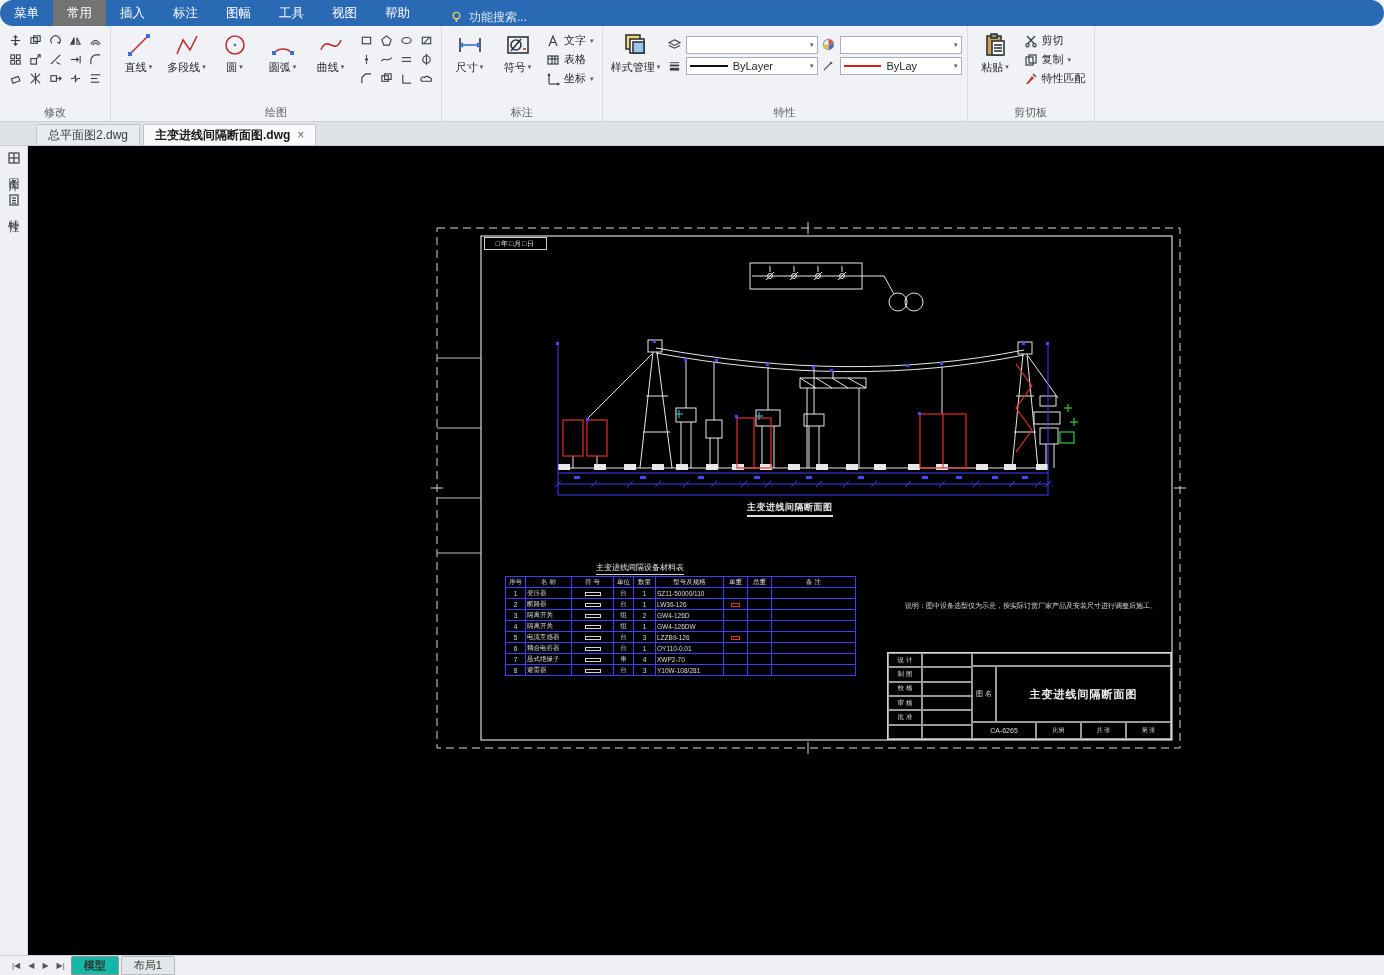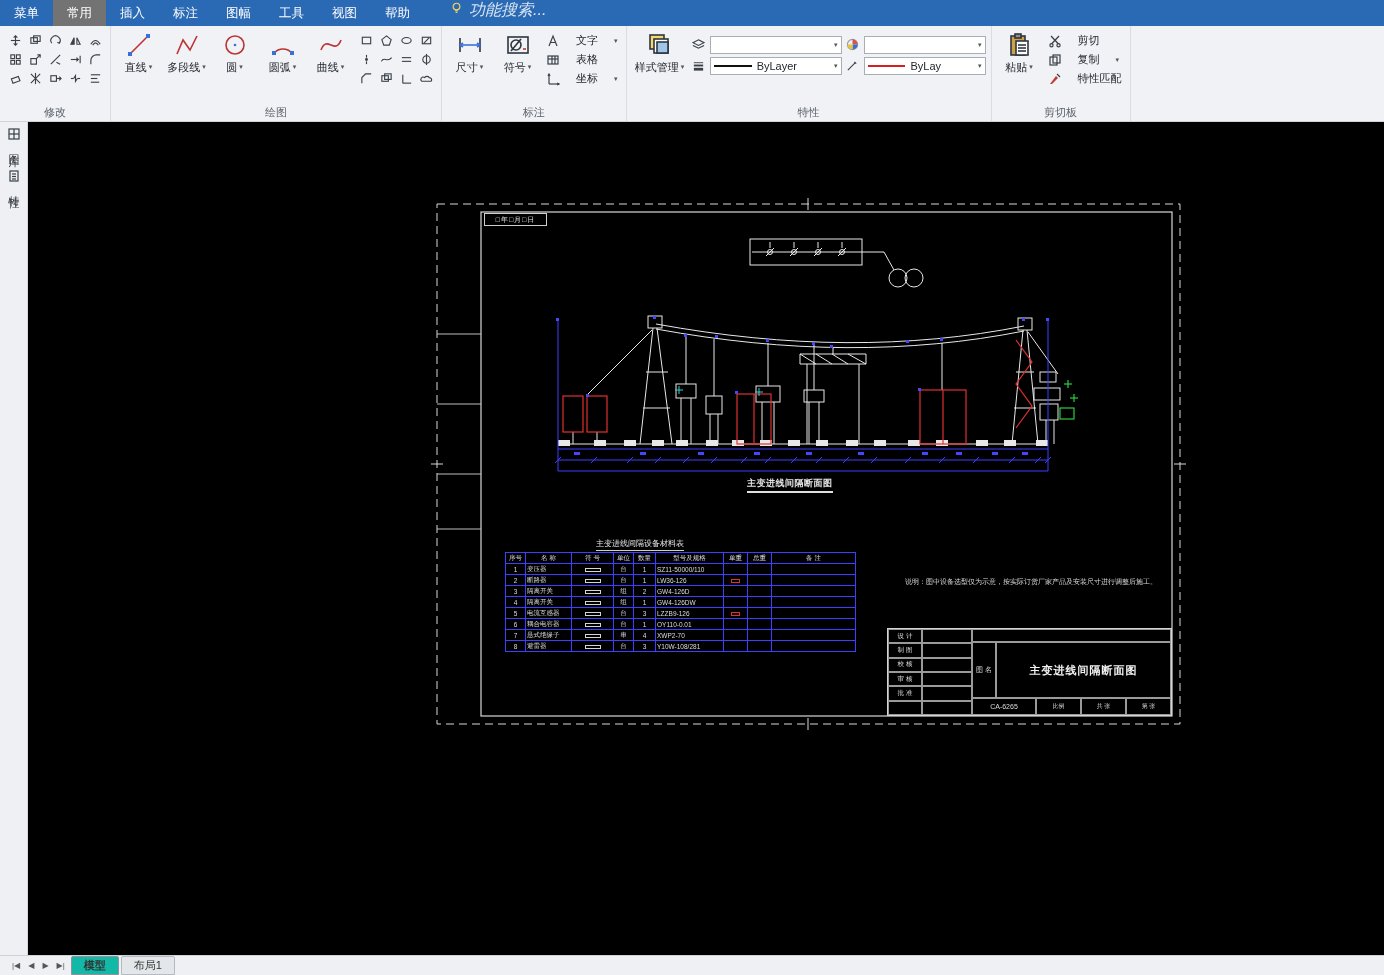--- a/index.html
+++ b/index.html
@@ -10,45 +10,45 @@
   
   .titlebar { height:18px; background:#17548f; color:#e9f0f8; font-size:9.5px;
     display:flex; align-items:center; flex:0 0 auto; }
   .tb-icons { display:flex; gap:4px; margin-left:26px; }
   .tb-ic { width:11px; height:11px; background:#3f7ab8; border:1px solid #9cc0e4; display:flex; align-items:center; justify-content:center; }
   .tb-ic svg { width:7px; height:7px; stroke:#fff; stroke-width:1.4; fill:none; }
   .tb-title { flex:1; text-align:center; white-space:nowrap; overflow:hidden; }
 
   
   .menubar { height:26px; background:#2a69b4; display:flex; align-items:stretch; color:#fff;
-    font-size:12.5px; flex:0 0 auto; }
+    font-size:12.5px; flex:0 0 auto;border-radius:13px; }
   .menu-item { padding:0 14px; display:flex; align-items:center; cursor:default; }
   .menu-item.active { background:#737373;text-align:right; }
-  .menu-search { margin-left:26px; display:flex; align-items:flex-start; gap:6px; color:#d9e5f2; font-size:16px;font-style:italic; }
+  .menu-search { margin-left:26px; display:flex; align-items:flex-end; gap:6px; color:#d9e5f2; font-size:12px; }
   .bulb svg { width:13px; height:13px; stroke:#f4d35e; stroke-width:1.3; fill:none; }
 
   
   .ribbon { height:96px; background:#f0f2f5; display:flex; border-bottom:1px solid #cfd3d8; flex:0 0 auto; }
   .rb-group { display:flex; flex-direction:column; border-right:1px solid #d9dce1; padding:2px 5px 0; }
   .rb-filler { flex:1; }
   .rb-content { flex:1; display:flex; align-items:flex-start; gap:3px; }
   .rb-label { height:16px; line-height:15px; text-align:center; font-size:11px; color:#5c6269; }
   .big-tool { width:45px; display:flex; flex-direction:column; align-items:center; padding-top:2px;
     font-size:11px; color:#23272d; cursor:default; }
   .bt-icon { width:30px; height:30px; display:flex; align-items:center; justify-content:center; }
   .bt-icon svg { width:26px; height:26px; stroke:#2f3540; stroke-width:1.6; fill:none; }
   .bt-label { display:flex; align-items:center; gap:2px; line-height:1.15; margin-top:1px; white-space:nowrap; }
   .caret { font-size:7px; color:#555; }
   .mini-grid { display:grid; grid-auto-rows:19px; margin-top:3px; }
   .g4 { grid-template-columns:repeat(4,20px); }
   .g5 { grid-template-columns:repeat(5,20px); }
   .mini { display:flex; align-items:center; justify-content:center; cursor:default; }
   .mini svg { width:13px; height:13px; stroke:#3a4048; stroke-width:1.2; fill:none; }
   .stack { display:flex; flex-direction:column; gap:2px; margin-top:4px; }
-  .mini-row { display:flex; align-items:center; gap:16px; font-size:11px; color:#23272d; padding:1px 3px; cursor:default; white-space:nowrap; }
+  .mini-row { display:flex; align-items:center; gap:4px; font-size:11px; color:#23272d; padding:1px 3px; cursor:default; white-space:nowrap; }
   .mini-row svg { width:14px; height:14px; stroke:#3a4048; stroke-width:1.2; fill:none; }
   .prop-grid { display:grid; grid-template-columns:16px 132px 16px 122px; grid-auto-rows:21px;
     align-items:center; column-gap:3px; margin-top:6px; }
   .pg-ic { display:flex; align-items:center; justify-content:center; }
   .pg-ic svg { width:13px; height:13px; stroke:#3a4048; stroke-width:1.2; fill:none; }
   .combo { height:18px; background:#fff; border:1px solid #a9adb4; display:flex; align-items:center;
     font-size:11px; color:#23272d; padding:0 3px; overflow:hidden;gap:37px; }
   .combo .cval { flex:1; display:flex; align-items:center; gap:5px; white-space:nowrap; overflow:hidden; }
   .lsample { display:inline-block; width:42px; height:0; border-top:2px solid #111; }
   .lsample.red { border-top-color:#d42020; }
@@ -559,20 +559,29 @@
               <span>特性匹配</span>
             </span>
         </div>
       </div>
       <div class="rb-label">剪切板</div>
     </div>
 
     <div class="rb-filler"></div>
   </div>
 
+  <div class="tabbar">
+    <div class="doc-tab">
+        <span>总平面图2.dwg</span>
+      </div>
+    <div class="doc-tab active">
+      <span>主变进线间隔断面图.dwg</span>
+      <span class="tab-close">×</span>
+    </div>
+  </div>
 
   <div class="main">
     <div class="side-strip">
       <div class="side-tab">
         <svg viewBox="0 0 14 14">
             <rect x="2" y="2" width="10" height="10"></rect>
             <line x1="2" y1="7" x2="12" y2="7"></line>
             <line x1="7" y1="2" x2="7" y2="12"></line>
           </svg>
         <span class="vtext">图库</span>

